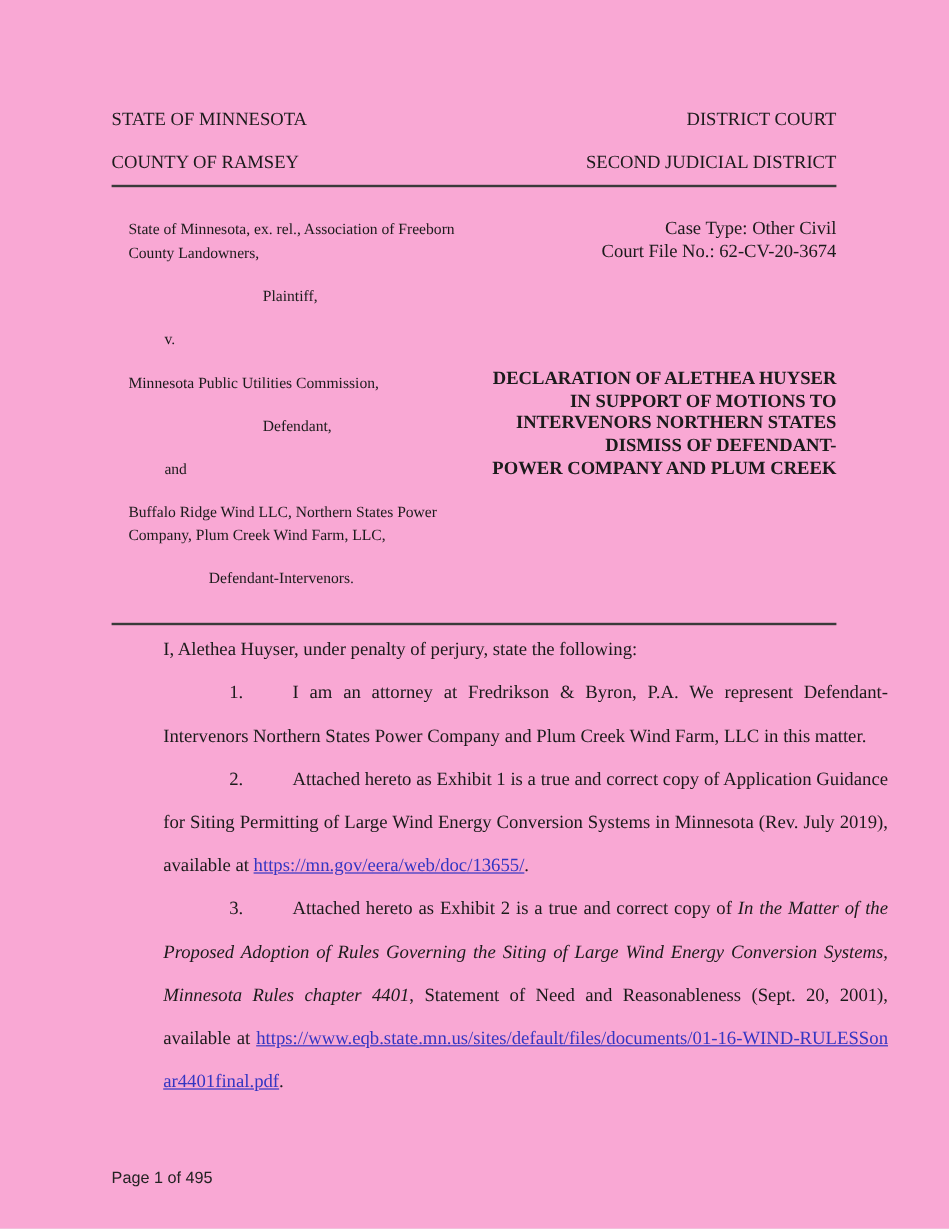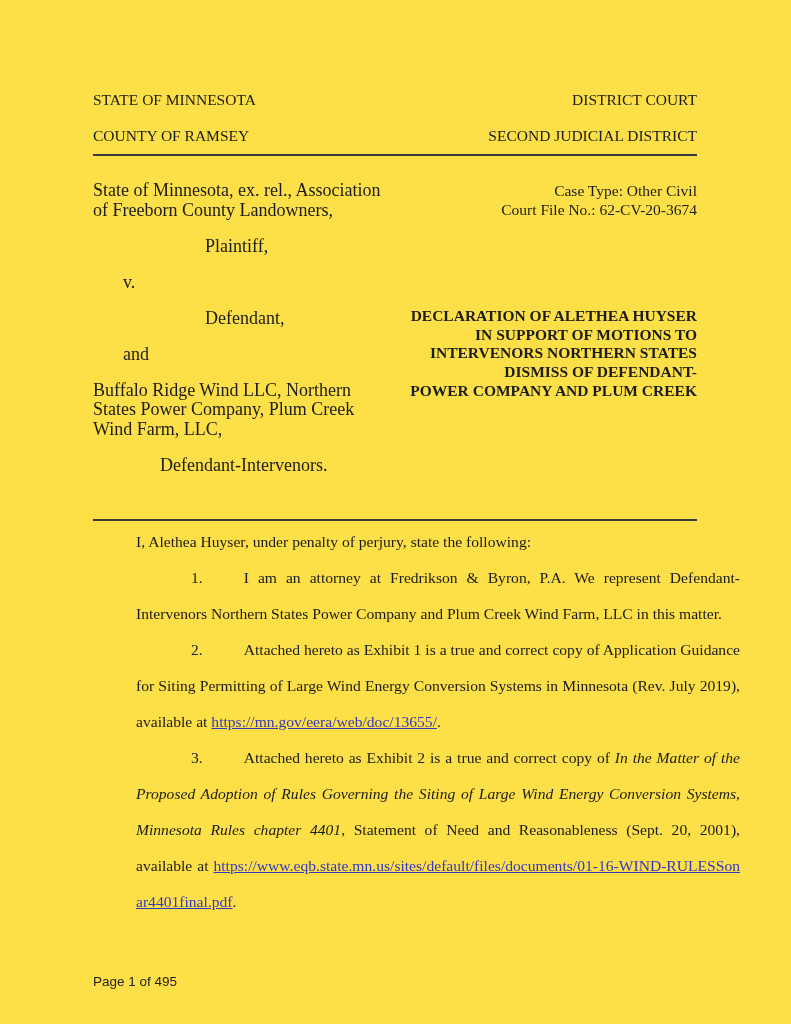--- a/index.html
+++ b/index.html
@@ -4,21 +4,21 @@
 <style>
   html, body {
     margin: 0;
     padding: 0;
     background: #e8e8e8;
   }
   .page {
     position: relative;
     width: 791px;
     height: 1024px;
-    background: #fde047;
+    background: #f9a8d4;
     margin: 0 auto;
     font-family: "Liberation Serif", serif;
     color: #1b1b1b;
     overflow: hidden;
   }
   
   .court-header {
     position: absolute;
     left: 93px;
     right: 94px;
@@ -36,24 +36,24 @@
     left: 93px;
     right: 94px;
     height: 0;
     border-top: 2px solid #3a3a3a;
   }
   .rule-top { top: 154px; }
   .rule-bottom { top: 519px; }
   
   .caption-left {
     position: absolute;
-    left: 93px;
+    left: 107px;
     top: 181px;
     width: 297px;
-    font-size: 18px;
+    font-size: 13px;
     line-height: 19.5px;
   }
   .caption-item { margin-bottom: 16.5px; }
   .ind-1 { padding-left: 30px; }
   .ind-2 { padding-left: 112px; }
   .ind-3 { padding-left: 67px; }
   .caption-right-meta {
     position: absolute;
     right: 94px;
     top: 182px;
@@ -119,20 +119,21 @@
       <span>SECOND JUDICIAL DISTRICT</span>
     </div>
   </div>
 
   <div class="rule rule-top"></div>
 
   <div class="caption-left">
     <div class="caption-item">State of Minnesota, ex. rel., Association of Freeborn County Landowners,</div>
     <div class="caption-item ind-2">Plaintiff,</div>
     <div class="caption-item ind-1">v.</div>
+    <div class="caption-item">Minnesota Public Utilities Commission,</div>
     <div class="caption-item ind-2">Defendant,</div>
     <div class="caption-item ind-1">and</div>
     <div class="caption-item">Buffalo Ridge Wind LLC, Northern States Power Company, Plum Creek Wind Farm, LLC,</div>
     <div class="caption-item ind-3">Defendant-Intervenors.</div>
   </div>
 
   <div class="caption-right-meta">
     <div>Case Type:  Other Civil</div>
     <div>Court File No.:  62-CV-20-3674</div>
   </div>

